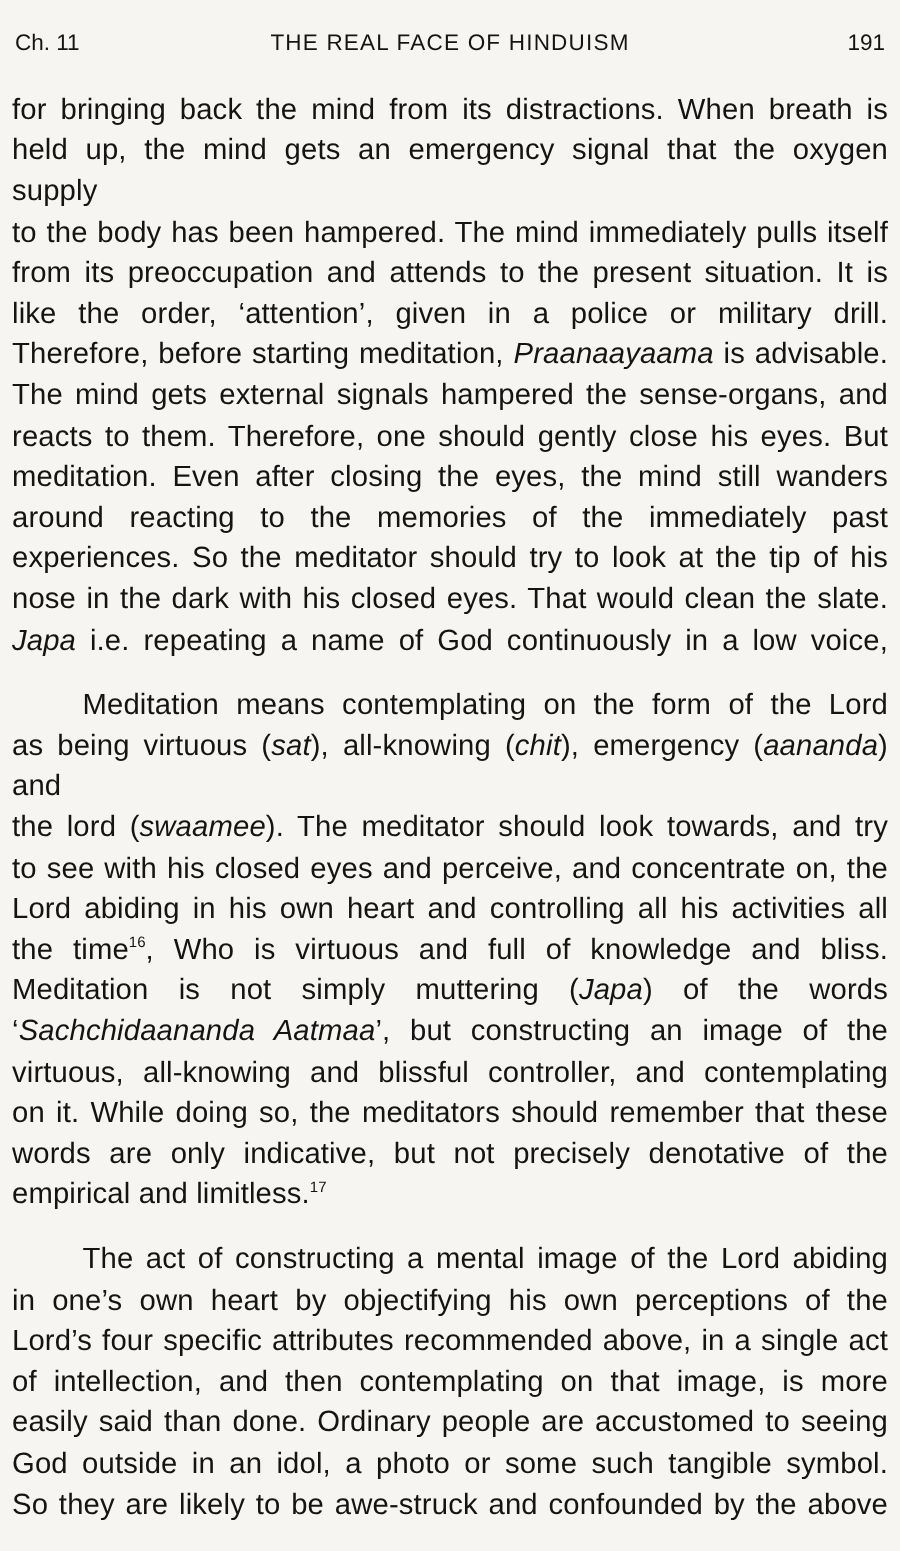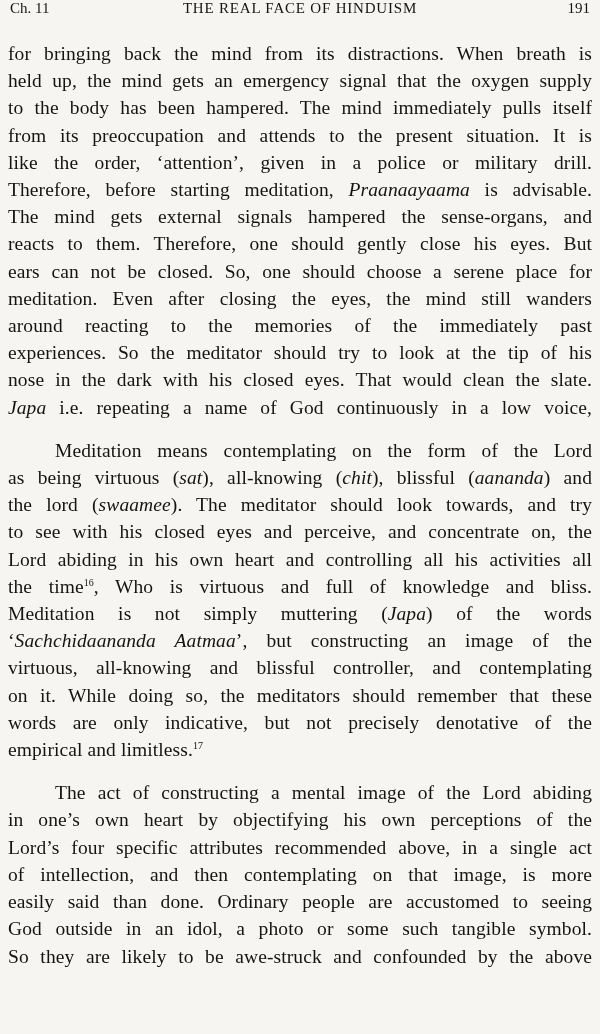--- a/index.html
+++ b/index.html
@@ -4,22 +4,22 @@
 <style>
   * { margin: 0; padding: 0; box-sizing: border-box; }
   html, body { background: #e9e8e4; }
   .page {
     position: relative;
     width: 600px;
     height: 1034px;
     margin: 0 auto;
     background: #f6f5f1;
     color: #141414;
-    font-family: Liberation Serif, serif;
-    padding: 0 8px 0 8px;
+    font-family: Liberation Sans, sans-serif;
+    padding: 20px 8px 0 8px;
     overflow: hidden;
   }
   .page-header {
     display: grid;
     grid-template-columns: 1fr auto 1fr;
     align-items: baseline;
     font-size: 15px;
     padding: 0 2px;
   }
   .chapter { justify-self: start; }
@@ -59,30 +59,29 @@
   <main class="page-body">
       <div class="paragraph">
         <div class="line"><span>for bringing back the mind from its distractions. When breath is</span></div>
         <div class="line"><span>held up, the mind gets an emergency signal that the oxygen supply</span></div>
         <div class="line"><span>to the body has been hampered. The mind immediately pulls itself</span></div>
         <div class="line"><span>from its preoccupation and attends to the present situation. It is</span></div>
         <div class="line"><span>like the order, ‘attention’, given in a police or military drill.</span></div>
         <div class="line"><span>Therefore, before starting meditation, </span><i>Praanaayaama</i><span> is advisable.</span></div>
         <div class="line"><span>The mind gets external signals hampered the sense-organs, and</span></div>
         <div class="line"><span>reacts to them. Therefore, one should gently close his eyes. But</span></div>
-        <div class="line"><span>ears can not be closed. So, one should choose a serene place for</span></div>
         <div class="line"><span>meditation. Even after closing the eyes, the mind still wanders</span></div>
         <div class="line"><span>around reacting to the memories of the immediately past</span></div>
         <div class="line"><span>experiences. So the meditator should try to look at the tip of his</span></div>
         <div class="line"><span>nose in the dark with his closed eyes. That would clean the slate.</span></div>
         <div class="line"><i>Japa</i><span> i.e. repeating a name of God continuously in a low voice,</span></div>
       </div>
       <div class="paragraph">
         <div class="line indent"><span>Meditation means contemplating on the form of the Lord</span></div>
-        <div class="line"><span>as being virtuous (</span><i>sat</i><span>), all-knowing (</span><i>chit</i><span>), blissful (</span><i>aananda</i><span>) and</span></div>
+        <div class="line"><span>as being virtuous (</span><i>sat</i><span>), all-knowing (</span><i>chit</i><span>), emergency (</span><i>aananda</i><span>) and</span></div>
         <div class="line"><span>the lord (</span><i>swaamee</i><span>). The meditator should look towards, and try</span></div>
         <div class="line"><span>to see with his closed eyes and perceive, and concentrate on, the</span></div>
         <div class="line"><span>Lord abiding in his own heart and controlling all his activities all</span></div>
         <div class="line"><span>the time</span><sup>16</sup><span>, Who is virtuous and full of knowledge and bliss.</span></div>
         <div class="line"><span>Meditation is not simply muttering (</span><i>Japa</i><span>) of the words</span></div>
         <div class="line"><span>‘</span><i>Sachchidaananda Aatmaa</i><span>’, but constructing an image of the</span></div>
         <div class="line"><span>virtuous, all-knowing and blissful controller, and contemplating</span></div>
         <div class="line"><span>on it. While doing so, the meditators should remember that these</span></div>
         <div class="line"><span>words are only indicative, but not precisely denotative of the</span></div>
         <div class="line left-last"><span>empirical and limitless.</span><sup>17</sup></div>

